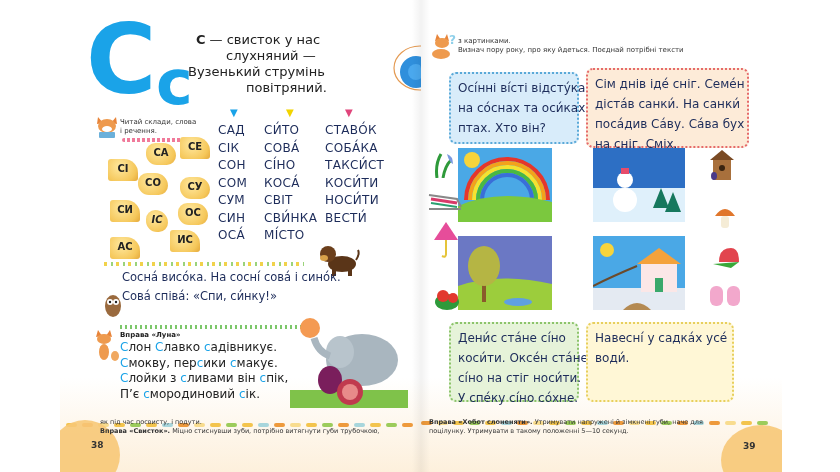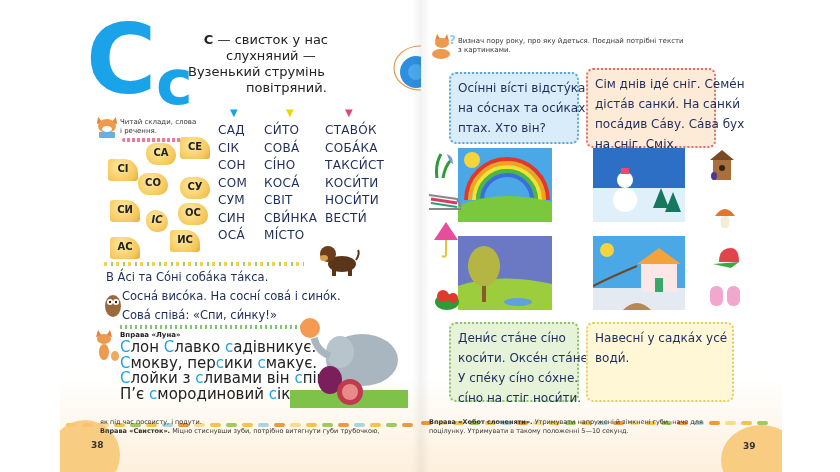--- a/index.html
+++ b/index.html
@@ -14,21 +14,21 @@
   .gutter { position: absolute; left: 352px; top: 0; width: 18px; height: 472px;
             background: linear-gradient(90deg, rgba(0,0,0,0) 0%, rgba(0,0,0,0.05) 50%, rgba(0,0,0,0) 100%); }
 
   
   .big-letter { position: absolute; font-family: "DejaVu Sans", sans-serif; font-weight: bold; color: #1aa3e8; }
   .big-C { left: 26px; top: 12px; font-size: 96px; line-height: 96px; }
   .small-c { left: 96px; top: 52px; font-size: 62px; line-height: 62px; }
 
   .poem { position: absolute; left: 128px; top: 32px; width: 140px; font-size: 13px; line-height: 16px; color: #222; }
   .poem div { white-space: nowrap; }
-  .poem .l1 { text-align: right; }
+  .poem .l1 { text-align: center; }
   .poem .l1 b { font-weight: bold; }
   .poem .l2 { padding-left: 38px; }
   .poem .l3 { padding-left: 0; }
   .poem .l4 { padding-left: 58px; }
 
   .whistle { position: absolute; left: 330px; top: 38px; width: 80px; height: 70px; }
 
   .fox-icon { position: absolute; }
   .instr { position: absolute; font-size: 7px; line-height: 9px; color: #333; }
   .wavy { position: absolute; height: 4px;
@@ -47,21 +47,21 @@
   .dotline { position: absolute; height: 4px; }
   .dotline.yellow { background: repeating-linear-gradient(90deg, #f1d24a 0 3px, transparent 3px 7px, #9bd37a 7px 9px, transparent 9px 12px); }
   .dotline.green { background: repeating-linear-gradient(90deg, #7cc76a 0 2px, transparent 2px 5px); }
 
   .sentences { position: absolute; left: 46px; top: 268px; font-size: 11.5px; line-height: 19px; color: #1d2c5a; }
   .sentences div { white-space: nowrap; }
   .sentences .s1 { padding-left: 0; }
   .sentences .s2, .sentences .s3 { padding-left: 16px; }
 
   .luna-title { position: absolute; left: 60px; top: 331px; font-size: 7px; font-weight: bold; color: #222; }
-  .luna { position: absolute; left: 60px; top: 340px; font-size: 15px; line-height: 15.5px; color: #222; }
+  .luna { position: absolute; left: 60px; top: 340px; font-size: 12px; line-height: 15.5px; color: #222; }
   .luna div { white-space: nowrap; }
   .luna .c { color: #1aa3e8; }
 
   .dash-strip { position: absolute; height: 5px; }
   .dash-strip span { display: inline-block; width: 11px; height: 4px; border-radius: 2px; margin-right: 5px; }
 
   .footer-text { position: absolute; font-size: 6.5px; line-height: 9px; color: #333; }
   .footer-text b { font-weight: bold; }
   .page-num { position: absolute; font-size: 9px; font-weight: bold; color: #333; }
   .blob { position: absolute; border-radius: 50%; background: #f7c877; opacity: 0.9; }
@@ -166,21 +166,20 @@
       <circle cx="12" cy="14" r="8" fill="#6b3f1c"></circle>
       <ellipse cx="8" cy="18" rx="4" ry="3" fill="#d9a24a"></ellipse>
       <rect x="16" y="28" width="4" height="8" fill="#5a3518"></rect>
       <rect x="32" y="28" width="4" height="8" fill="#5a3518"></rect>
       <path d="M40 20 Q44 14 42 10" stroke="#5a3518" stroke-width="2" fill="none"></path>
     </svg>
 
     <div class="dotline yellow" style="left:44px;top:262px;width:200px;"></div>
 
     <div class="sentences">
-      <div class="s1">В А́сі та Со́ні соба́ка та́кса.</div>
       <div class="s2">Сосна́ висо́ка. На сосні́ сова́ і сино́к.</div>
       <div class="s3">Сова́ співа́: «Спи, си́нку!»</div>
     </div>
     <svg class="item" style="left:44px;top:292px;width:18px;height:26px;" viewBox="0 0 18 26">
       <ellipse cx="9" cy="14" rx="8" ry="11" fill="#9a6a3e"></ellipse>
       <circle cx="6" cy="10" r="3" fill="#fff"></circle>
         <circle cx="12" cy="10" r="3" fill="#fff"></circle>
       <circle cx="6" cy="10" r="1.2" fill="#222"></circle>
         <circle cx="12" cy="10" r="1.2" fill="#222"></circle>
     </svg>
@@ -228,30 +227,30 @@
 
   <div class="page right">
     <svg class="item" style="left:8px;top:30px;width:28px;height:30px;" viewBox="0 0 28 30">
       <polygon points="8,4 12,10 6,11" fill="#e8843a"></polygon>
         <polygon points="18,4 15,10 20,11" fill="#e8843a"></polygon>
       <ellipse cx="13" cy="13" rx="7" ry="5" fill="#ee9a4e"></ellipse>
       <ellipse cx="12" cy="24" rx="9" ry="5" fill="#ee9a4e"></ellipse>
       <text x="20" y="14" font-size="12" fill="#8fd0ea" font-weight="bold">?</text>
     </svg>
     <div class="rinstr">
+      <div>з картинками.</div>
       <div>Визнач пору року, про яку йдеться. Поєднай потрібні тексти</div>
-      <div>з картинками.</div>
     </div>
 
     <div class="tbox blue" style="left:28px;top:72px;width:130px;height:72px;">
       <div>Осі́нні ві́сті відсту́кав</div>
       <div>на со́снах та оси́ках</div>
       <div>птах. Хто він?</div>
     </div>
-    <div class="tbox pink" style="left:165px;top:68px;width:130px;height:80px;">
+    <div class="tbox pink" style="left:165px;top:68px;width:163px;height:80px;">
       <div>Сім днів іде́ сніг. Семе́н</div>
       <div>діста́в санки́. На санки́</div>
       <div>поса́див Са́ву. Са́ва бух</div>
       <div>на сніг. Сміх.</div>
     </div>
 
     <svg class="scene" style="left:37px;top:148px;" viewBox="0 0 94 74">
       <rect width="94" height="74" fill="#4aa8e6"></rect>
       <path d="M8 52 A40 40 0 0 1 90 52" stroke="#e5362b" stroke-width="4" fill="none"></path>
       <path d="M12 52 A36 36 0 0 1 86 52" stroke="#f3a21b" stroke-width="4" fill="none"></path>
@@ -324,22 +323,22 @@
       <path d="M2 18 L28 16 L20 22 Z" fill="#3aa83a"></path>
     </svg>
     <svg class="item" style="left:287px;top:282px;width:34px;height:26px;" viewBox="0 0 34 26">
       <rect x="2" y="4" width="13" height="20" rx="6" fill="#f2a8cc"></rect>
       <rect x="19" y="4" width="13" height="20" rx="6" fill="#f2a8cc"></rect>
     </svg>
 
     <div class="tbox green" style="left:28px;top:322px;width:130px;height:80px;">
       <div>Дени́с ста́не сі́но</div>
       <div>коси́ти. Оксе́н ста́не</div>
+      <div>сі́но на стіг носи́ти.</div>
       <div>У спе́ку сі́но со́хне.</div>
-      <div>сі́но на стіг носи́ти.</div>
     </div>
     <div class="tbox yellow" style="left:165px;top:322px;width:148px;height:80px;">
       <div>Навесні́ у садка́х усе́</div>
       <div>води́.</div>
     </div>
 
     <div class="dash-strip" style="left:0px;top:410px;width:361px;">
       <span style="background:#ee9a3c"></span><span style="background:#f8dc8e"></span><span style="background:#f3c44d"></span><span style="background:#9ccc5b"></span><span style="background:#f3c44d"></span><span style="background:#a8d6dc"></span><span style="background:#ee9a3c"></span><span style="background:#f8dc8e"></span><span style="background:#f3c44d"></span><span style="background:#9ccc5b"></span><span style="background:#f3c44d"></span><span style="background:#a8d6dc"></span><span style="background:#ee9a3c"></span><span style="background:#f8dc8e"></span><span style="background:#f3c44d"></span><span style="background:#9ccc5b"></span><span style="background:#ee9a3c"></span><span style="background:#a8d6dc"></span><span style="background:#ee9a3c"></span><span style="background:#f8dc8e"></span><span style="background:#f3c44d"></span><span style="background:#9ccc5b"></span>
     </div>
 

